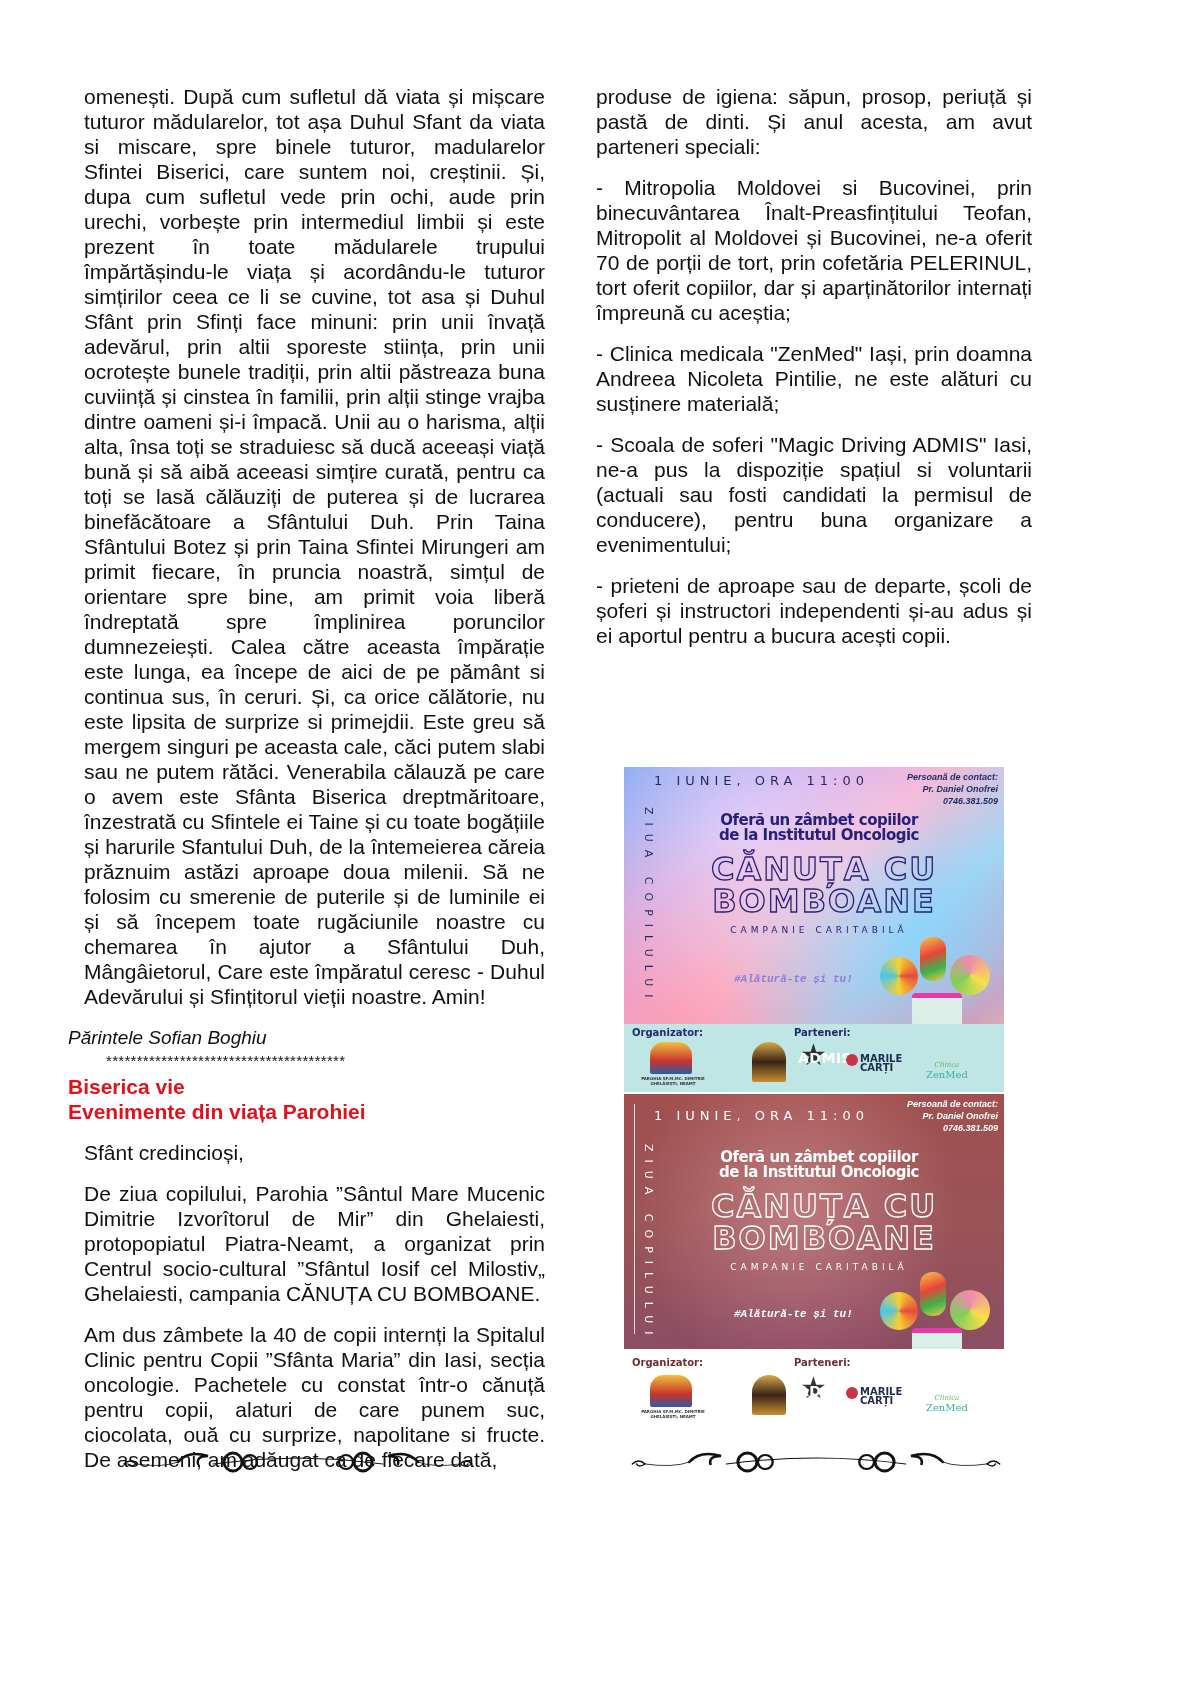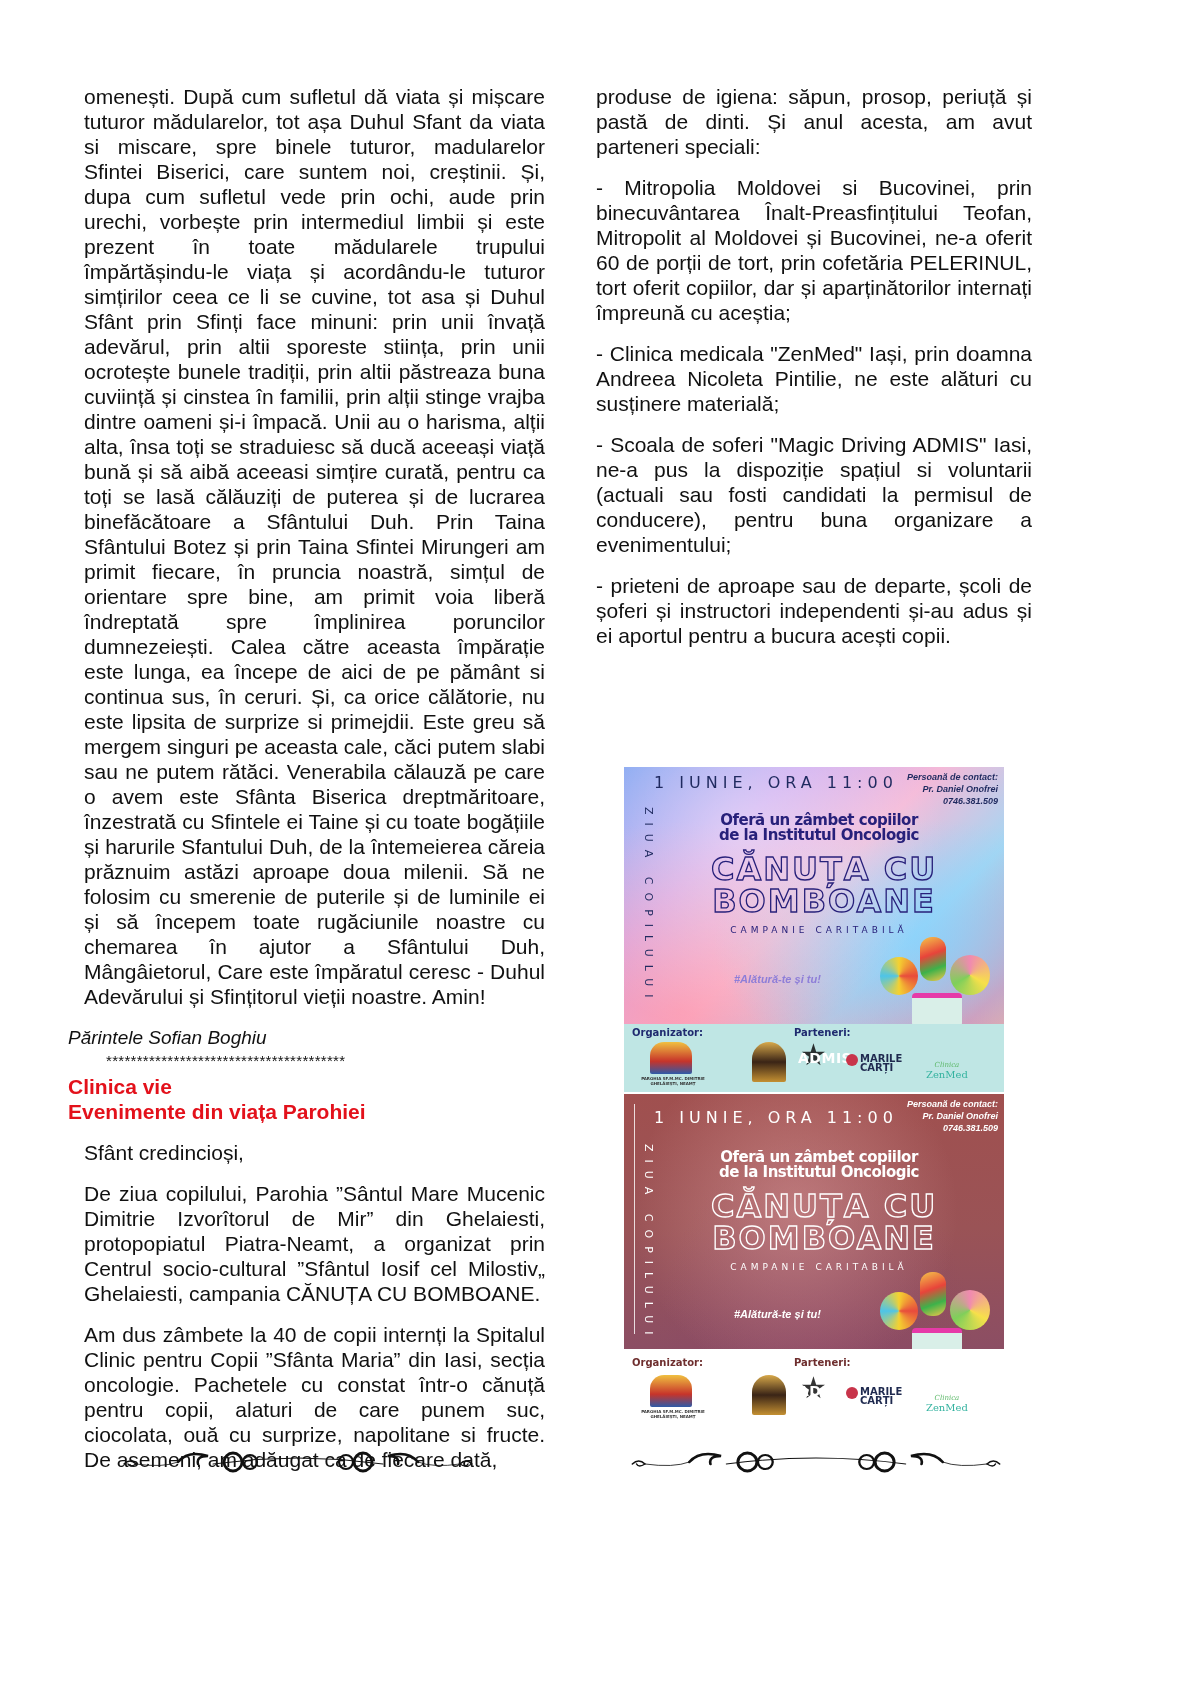--- a/index.html
+++ b/index.html
@@ -24,40 +24,40 @@
         radial-gradient(ellipse at 80% 55%, rgba(130,210,255,0.7), transparent 50%),
         radial-gradient(ellipse at 15% 75%, rgba(255,150,170,0.75), transparent 55%),
         linear-gradient(135deg, #7c9ff0 0%, #c9a4ef 25%, #f4b9d8 45%, #a6d6f2 65%, #e98ea8 85%, #f7c69a 100%);
     }
     .poster-2 .poster-bg {
       background:
         radial-gradient(ellipse at 45% 35%, rgba(215,150,150,0.6), transparent 55%),
         radial-gradient(ellipse at 50% 80%, rgba(140,70,100,0.6), transparent 60%),
         linear-gradient(180deg, #a0504f 0%, #9a5356 40%, #8c4e63 75%, #7c4a62 100%);
     }
-    .poster-date { position: absolute; left: 30px; top: 6px; font-size: 16px; letter-spacing: 5px; font-family: "DejaVu Sans", sans-serif; text-align: center; }
+    .poster-date { position: absolute; left: 30px; top: 6px; font-size: 13px; letter-spacing: 5px; font-family: "DejaVu Sans", sans-serif; text-align: center; }
     .poster-1 .poster-date { color: #1f2a5f; }
     .poster-2 .poster-date { color: #ffffff; top: 14px; }
     .poster-contact { position: absolute; right: 6px; top: 4px; text-align: right; font-size: 9px; line-height: 12px; font-style: italic; font-weight: bold; }
     .poster-1 .poster-contact { color: #1f2a5f; }
     .poster-2 .poster-contact { color: #ffffff; }
     .poster-vertical { position: absolute; left: 18px; top: 40px; writing-mode: vertical-rl; font-size: 11px; letter-spacing: 8px; font-family: "DejaVu Sans", sans-serif; }
     .poster-1 .poster-vertical { color: #1f2a5f; }
     .poster-2 .poster-vertical { color: #ffffff; top: 50px; }
     .poster-2 .vline { position: absolute; left: 10px; top: 10px; width: 1px; height: 230px; background: rgba(255,255,255,0.8); }
     .poster-offer { position: absolute; left: 0; right: 0; top: 46px; text-align: center; font-size: 15px; line-height: 15px; font-weight: bold; font-family: "DejaVu Sans", sans-serif; letter-spacing: -0.5px; padding-left: 10px; }
     .poster-1 .poster-offer { color: #27207a; }
     .poster-2 .poster-offer { color: #ffffff; top: 56px; }
     .poster-title { position: absolute; left: 40px; right: 20px; top: 86px; text-align: center; font-size: 32px; line-height: 32px; font-weight: bold; letter-spacing: 2px; font-family: "DejaVu Sans", sans-serif; color: transparent; }
     .poster-1 .poster-title { -webkit-text-stroke: 1.3px #27207a; }
     .poster-2 .poster-title { -webkit-text-stroke: 1.3px #ffffff; top: 96px; }
     .poster-sub { position: absolute; left: 30px; right: 20px; top: 158px; text-align: center; font-size: 9px; letter-spacing: 4px; font-family: "DejaVu Sans", sans-serif; }
     .poster-1 .poster-sub { color: #27207a; }
     .poster-2 .poster-sub { color: #ffffff; top: 168px; }
-    .poster-hashtag { position: absolute; left: 110px; top: 206px; font-size: 11px; font-weight: bold; font-style: italic; font-family: Liberation Sans, sans-serif; }
+    .poster-hashtag { position: absolute; left: 110px; top: 206px; font-size: 11px; font-weight: bold; font-style: italic; font-family: Liberation Mono, monospace; }
     .poster-1 .poster-hashtag { color: #8e7ed8; }
     .poster-2 .poster-hashtag { color: #ffffff; top: 214px; }
     .candy { position: absolute; right: 4px; top: 170px; width: 130px; height: 100px; }
     .poster-2 .candy { top: 178px; }
     .candy .pop { position: absolute; border-radius: 50%; }
     .candy .cup { position: absolute; left: 42px; top: 56px; width: 50px; height: 40px; background: #d9efe8; border-radius: 4px 4px 10px 10px; border-top: 5px solid #e63aa8; }
     .candy .beans { position: absolute; left: 0; right: 0; top: 86px; height: 16px;
       background: radial-gradient(circle at 10% 50%, #f3c530 4px, transparent 5px),
                   radial-gradient(circle at 25% 40%, #3fa7e0 4px, transparent 5px),
                   radial-gradient(circle at 40% 60%, #e04a3a 4px, transparent 5px),
@@ -89,30 +89,30 @@
     .ornament-left { left: 118px; width: 360px; }
     .ornament-right { left: 626px; width: 380px; }
   </style>
 </head>
 <body>
 
 <div class="col col-left">
   <p class="para">omenești. După cum sufletul dă viata și mișcare tuturor mădularelor, tot așa Duhul Sfant da viata si miscare, spre binele tuturor, madularelor Sfintei Biserici, care suntem noi, creștinii. Și, dupa cum sufletul vede prin ochi, aude prin urechi, vorbește prin intermediul limbii și este prezent în toate mădularele trupului împărtășindu-le viața și acordându-le tuturor simțirilor ceea ce li se cuvine, tot asa și Duhul Sfânt prin Sfinți face minuni: prin unii învață adevărul, prin altii sporeste stiința, prin unii ocrotește bunele tradiții, prin altii păstreaza buna cuviință și cinstea în familii, prin alții stinge vrajba dintre oameni și-i împacă. Unii au o harisma, alții alta, însa toți se straduiesc să ducă aceeași viață bună și să aibă aceeasi simțire curată, pentru ca toți se lasă călăuziți de puterea și de lucrarea binefăcătoare a Sfântului Duh. Prin Taina Sfântului Botez și prin Taina Sfintei Mirungeri am primit fiecare, în pruncia noastră, simțul de orientare spre bine, am primit voia liberă îndreptată spre împlinirea poruncilor dumnezeiești. Calea către aceasta împărație este lunga, ea începe de aici de pe pământ si continua sus, în ceruri. Și, ca orice călătorie, nu este lipsita de surprize si primejdii. Este greu să mergem singuri pe aceasta cale, căci putem slabi sau ne putem rătăci. Venerabila călauză pe care o avem este Sfânta Biserica dreptmăritoare, înzestrată cu Sfintele ei Taine și cu toate bogățiile și harurile Sfantului Duh, de la întemeierea căreia prăznuim astăzi aproape doua milenii. Să ne folosim cu smerenie de puterile și de luminile ei și să începem toate rugăciunile noastre cu chemarea în ajutor a Sfântului Duh, Mângâietorul, Care este împăratul ceresc - Duhul Adevărului și Sfințitorul vieții noastre. Amin!</p>
   <p class="signature">Părintele Sofian Boghiu</p>
   <p class="stars">***************************************</p>
-  <h2 class="section-title">Clinica vie</h2>
+  <h2 class="section-title">Biserica vie</h2>
   <h3 class="section-title">Evenimente din viața Parohiei</h3>
   <p class="para">Sfânt credincioși,</p>
   <p class="para">De ziua copilului, Parohia ”Sântul Mare Mucenic Dimitrie Izvorîtorul de Mir” din Ghelaiesti, protopopiatul Piatra-Neamt, a organizat prin Centrul socio-cultural ”Sfântul Iosif cel Milostiv„ Ghelaiesti, campania CĂNUȚA CU BOMBOANE.</p>
   <p class="para">Am dus zâmbete la 40 de copii internți la Spitalul Clinic pentru Copii ”Sfânta Maria” din Iasi, secția oncologie. Pachetele cu constat într-o cănuță pentru copii, alaturi de care punem suc, ciocolata, ouă cu surprize, napolitane si fructe. De asemeni, am adăugat ca de fiecare dată,</p>
 </div>
 
 <div class="col col-right">
   <p class="para">produse de igiena: săpun, prosop, periuță și pastă de dinti. Și anul acesta, am avut parteneri speciali:</p>
-  <p class="para">- Mitropolia Moldovei si Bucovinei, prin binecuvântarea Înalt-Preasfințitului Teofan, Mitropolit al Moldovei și Bucovinei, ne-a oferit 60 de porții de tort, prin cofetăria PELERINUL, tort oferit copiilor, dar și aparținătorilor internați împreună cu aceștia;</p>
+  <p class="para">- Mitropolia Moldovei si Bucovinei, prin binecuvântarea Înalt-Preasfințitului Teofan, Mitropolit al Moldovei și Bucovinei, ne-a oferit 70 de porții de tort, prin cofetăria PELERINUL, tort oferit copiilor, dar și aparținătorilor internați împreună cu aceștia;</p>
   <p class="para">- Clinica medicala "ZenMed" Iași, prin doamna Andreea Nicoleta Pintilie, ne este alături cu susținere materială;</p>
   <p class="para">- Scoala de soferi "Magic Driving ADMIS" Iasi, ne-a pus la dispoziție spațiul si voluntarii (actuali sau fosti candidati la permisul de conducere), pentru buna organizare a evenimentului;</p>
   <p class="para">- prieteni de aproape sau de departe, școli de șoferi și instructori independenti și-au adus și ei aportul pentru a bucura acești copii.</p>
 </div>
 
 <div class="poster poster-1">
   <div class="poster-bg"></div>
   <div class="poster-date">1 IUNIE, ORA 11:00</div>
   <div class="poster-contact">
     <div>Persoană de contact:</div>

